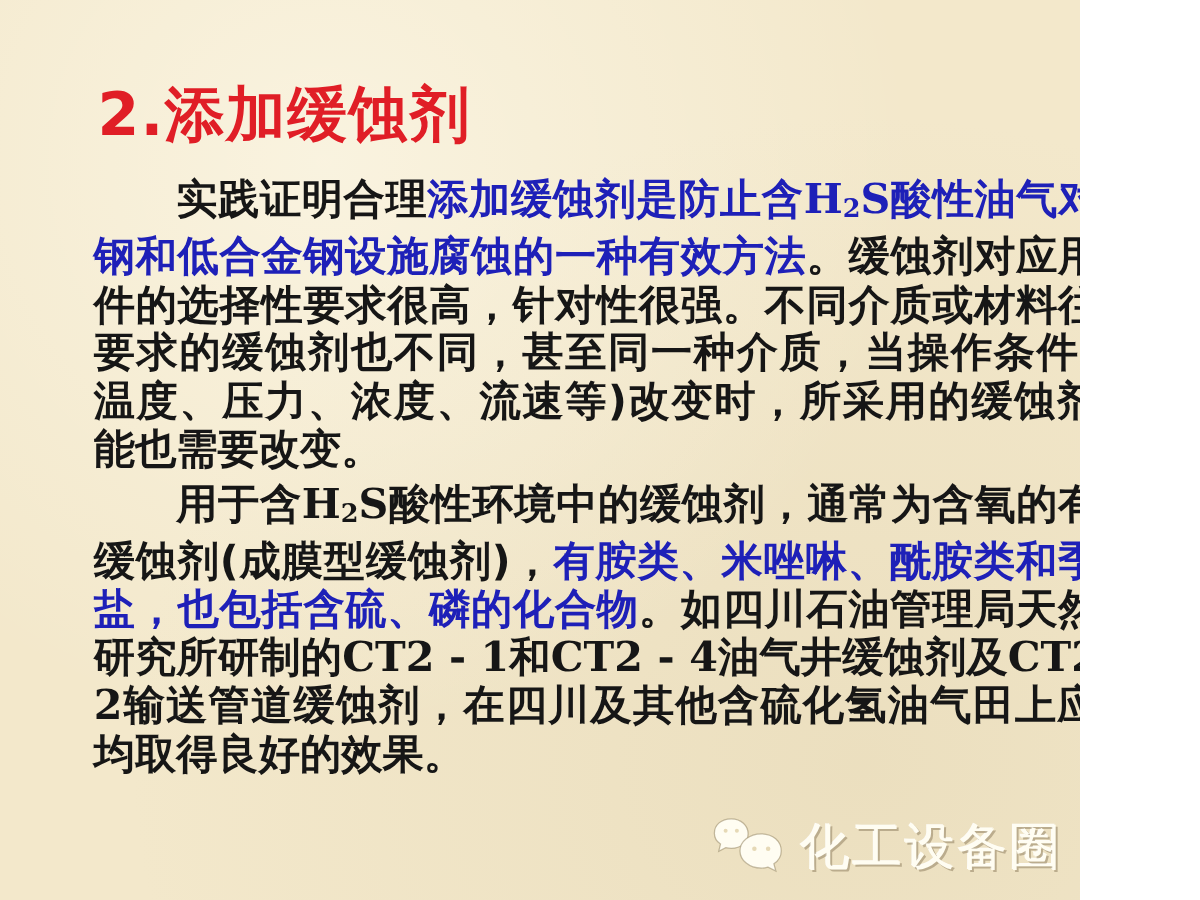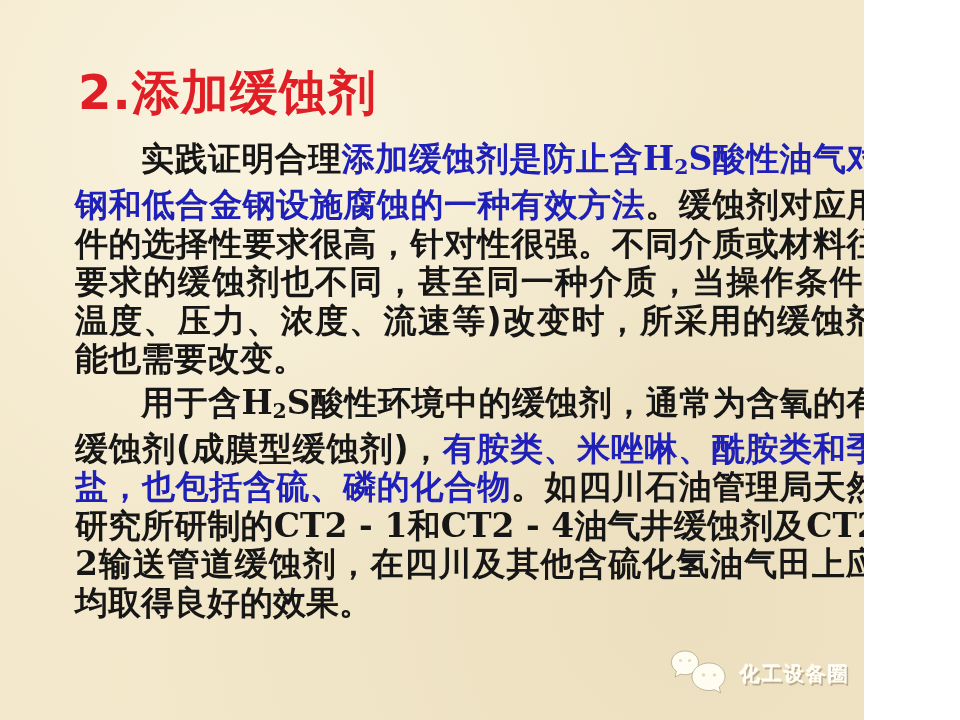--- a/index.html
+++ b/index.html
@@ -53,22 +53,22 @@
   .seg.sub { font-size: 0.62em; vertical-align: -0.18em; }
   .watermark {
     position: absolute;
     top: 650px; right: 14px;
     display: flex;
     align-items: center;
     gap: 10px;
   }
   .wm-icon { display: inline-block; width: 60px; height: 48px; }
   .wm-text {
-    font-size: 20px;
-    font-weight: bold;
+    font-size: 40px;
+    font-weight: normal;
     color: var(--wm);
     text-shadow: 1.5px 1.5px 0 rgba(145,130,98,0.55), -1px -1px 0 rgba(255,255,252,0.9);
     letter-spacing: 2px;
   }
 </style>
 </head>
 <body>
 
 <div class="slide">
 

